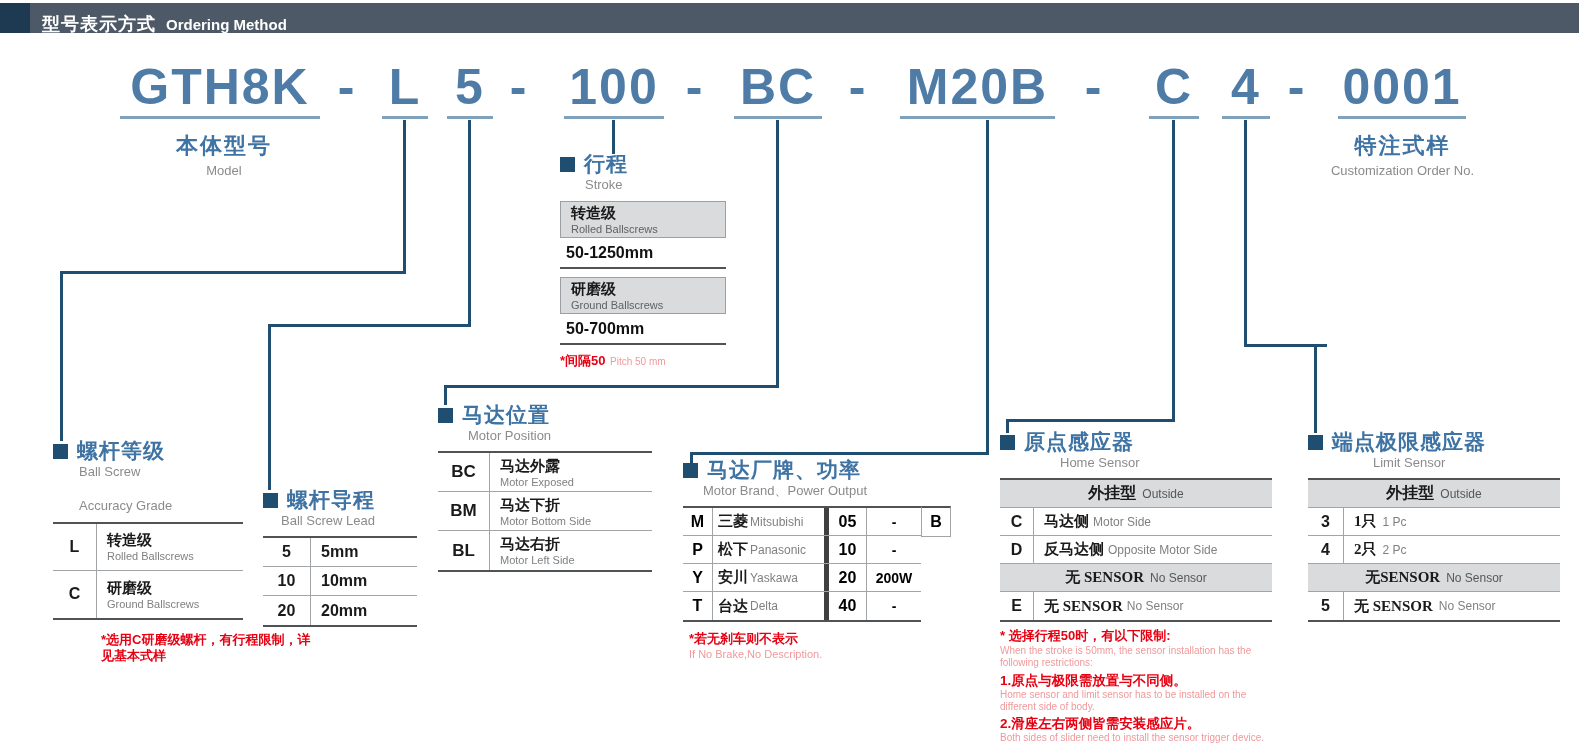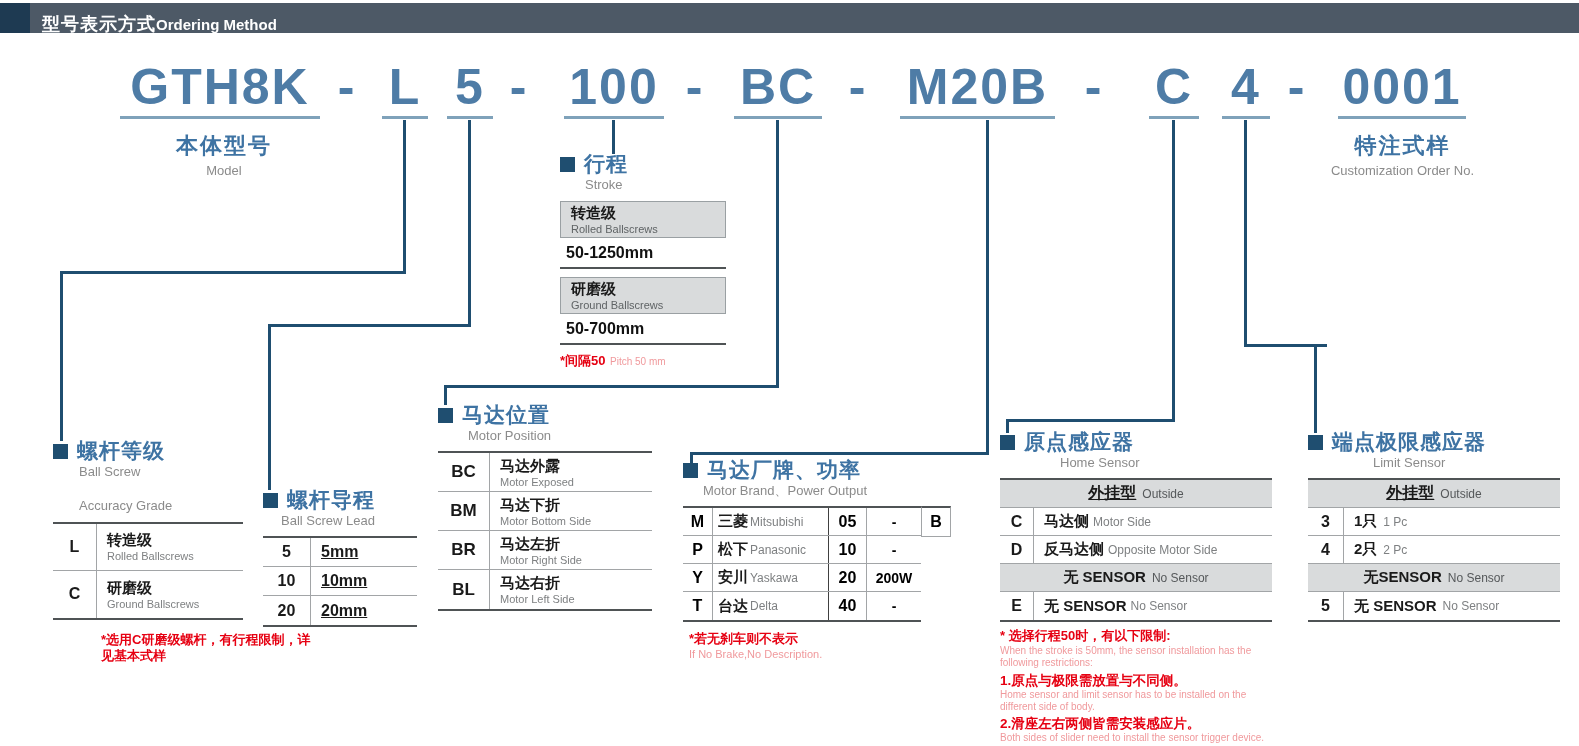--- a/index.html
+++ b/index.html
@@ -5,21 +5,21 @@
   * { margin:0; padding:0; box-sizing:border-box; }
   html,body { background:#ffffff; }
   .canvas {
     position:relative; width:1579px; height:746px; background:#fff;
     font-family:"Liberation Sans","DejaVu Sans",sans-serif; overflow:hidden;
   }
 
   
   .hdr { position:absolute; top:3px; left:0; width:100%; height:30px; background:#4d5966; }
   .hdr-sq { position:absolute; top:3px; left:0; width:30px; height:30px; background:#1e3a52; }
-  .hdr-title { position:absolute; top:3px; left:42px; height:42px; display:flex; align-items:center; color:#fff; }
+  .hdr-title { position:absolute; top:3px; left:42px; height:42px; display:flex; align-items:center; gap:10px; color:#fff; }
   .hdr-cn { font-size:18px; font-weight:bold; letter-spacing:1px; }
   .hdr-en { font-size:15px; font-weight:bold; }
 
   
   .seg { position:absolute; top:57px; height:62px; line-height:60px; text-align:center;
          font-size:50px; font-weight:bold; color:#4e7ca6; letter-spacing:2px;
          border-bottom:3px solid #7fa2ba; }
   .hyph { position:absolute; top:57px; height:62px; line-height:60px; width:20px; text-align:center;
           font-size:50px; font-weight:bold; color:#4e7ca6; }
 
@@ -38,22 +38,22 @@
   .st-cn { font-size:21px; font-weight:bold; color:#3e73a3; letter-spacing:1px; white-space:nowrap; }
   .st-en { font-size:13px; color:#8b8b8b; line-height:1.25; white-space:nowrap; }
 
   
   .tbl { border-top:2px solid #4f5355; border-bottom:2px solid #4f5355; margin-top:7px; }
   .trow { display:flex; align-items:center; border-bottom:1px solid #a2a5a7; }
   .trow:last-child { border-bottom:none; }
   .tcode { flex:none; align-self:stretch; display:flex; align-items:center; justify-content:center;
            font-weight:bold; font-size:16px; color:#1a1a1a; border-right:1px solid #a2a5a7; }
   .tcell { padding-left:10px; }
-  .cn15 { font-size:15px; font-weight:bold; color:#1a1a1a; }
-  .cn16 { font-size:16px; font-weight:bold; color:#1a1a1a;text-decoration:underline; }
+  .cn15 { font-size:15px; font-weight:bold; color:#1a1a1a;font-family:Liberation Serif, serif; }
+  .cn16 { font-size:16px; font-weight:bold; color:#1a1a1a; }
   .en11 { font-size:11px; color:#7e8082; }
   .en12 { font-size:12px; color:#7e8082; }
   .grayrow { background:#d9dbdc; justify-content:center; gap:6px; }
 
   
   .gbox { background:#d9dbdc; border:1px solid #9aa0a3; padding:2px 10px; margin-top:8px; }
   .gbox .bcn { font-size:15px; font-weight:bold; color:#1a1a1a; }
   .gbox .ben { font-size:11px; color:#5f6365; }
   .range { border-bottom:2px solid #4f5355; padding:6px 0 5px 6px; font-weight:bold; font-size:16px; color:#111; }
 
@@ -62,21 +62,21 @@
   .rn-cn2 { font-size:13.5px; font-weight:bold; color:#e60012; line-height:1.3; }
   .rn-en  { font-size:11px; color:#f0999c; line-height:1.18; }
   .rn-en-sm { font-size:10px; color:#f0999c; line-height:1.18; }
 
   
   .tblwrap { position:relative; margin-top:7px; }
   .mb-tbl { width:238px; border-top:2px solid #4f5355; border-bottom:2px solid #4f5355; }
   .mb-row { display:flex; align-items:stretch; height:28px; border-bottom:1px solid #a2a5a7; }
   .mb-row:last-child { border-bottom:none; }
   .mb-code  { width:30px;  display:flex; align-items:center; justify-content:center; font-weight:bold; font-size:16px; border-right:1px solid #a2a5a7; }
-  .mb-brand { width:116px; display:flex; align-items:center; gap:2px; padding-left:5px; border-right:1px solid #404040; }
+  .mb-brand { width:116px; display:flex; align-items:center; gap:2px; padding-left:5px; border-right:5px solid #404040; }
   .mb-pcode { width:38px;  display:flex; align-items:center; justify-content:center; font-weight:bold; font-size:16px; border-right:1px solid #a2a5a7; }
   .mb-power { width:54px;  display:flex; align-items:center; justify-content:center; font-weight:bold; font-size:14px; }
   .brakecell { position:absolute; left:238px; top:0; width:30px; height:31px;
                border:1px solid #a2a5a7; border-top:2px solid #4f5355;
                display:flex; align-items:center; justify-content:center; font-weight:bold; font-size:16px; background:#fff; }
 
   
   .sn-row { height:28px; }
   .sn-code { width:34px; }
 </style>
@@ -231,27 +231,20 @@
         </div>
       </div>
       <div class="trow" style="height:39px;">
         <div class="tcode" style="width:52px;font-size:17px;">BM</div>
         <div class="tcell">
           <div class="cn15">马达下折</div>
           <div class="en11">Motor Bottom Side</div>
         </div>
       </div>
       <div class="trow" style="height:39px;">
-        <div class="tcode" style="width:52px;font-size:17px;">BR</div>
-        <div class="tcell">
-          <div class="cn15">马达左折</div>
-          <div class="en11">Motor Right Side</div>
-        </div>
-      </div>
-      <div class="trow" style="height:39px;">
         <div class="tcode" style="width:52px;font-size:17px;">BL</div>
         <div class="tcell">
           <div class="cn15">马达右折</div>
           <div class="en11">Motor Left Side</div>
         </div>
       </div>
     </div>
   </div>
 
   <div class="sect" style="left:683px;top:457px;width:280px;">

